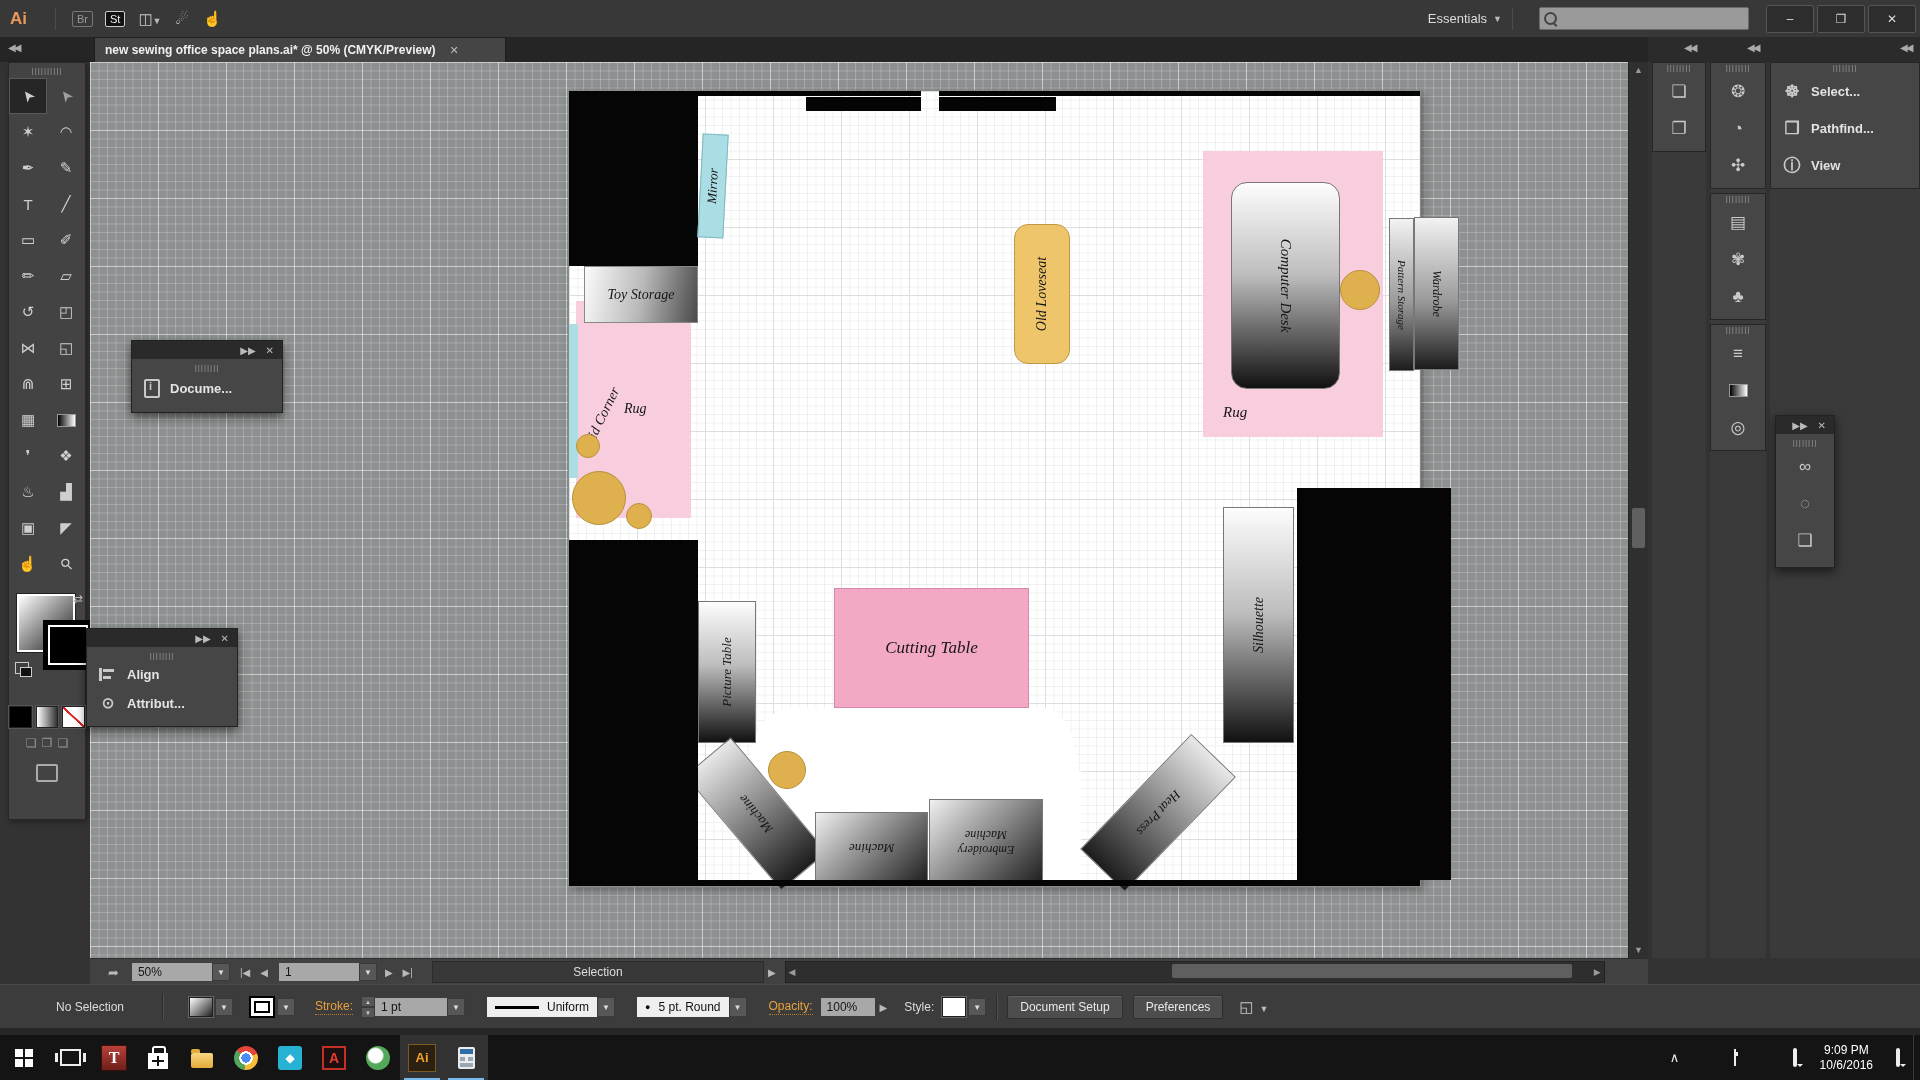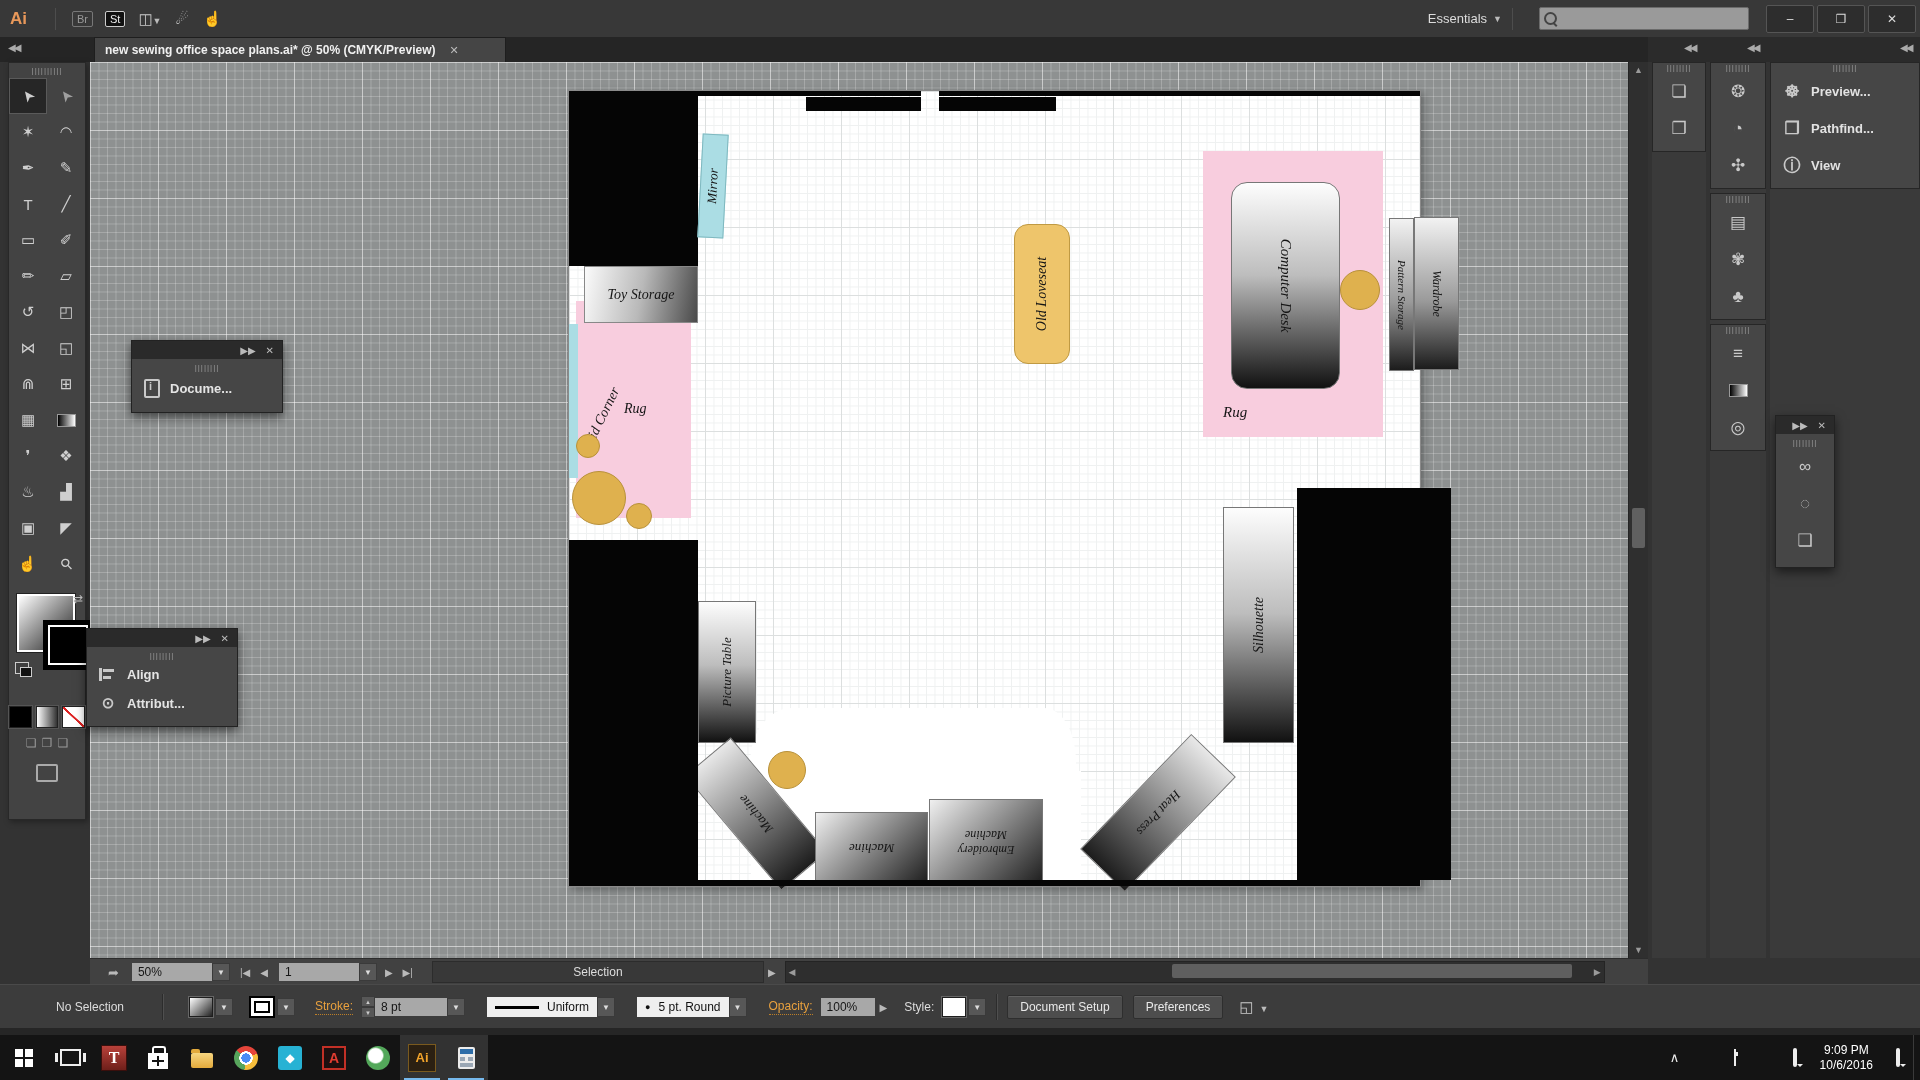--- a/index.html
+++ b/index.html
@@ -388,20 +388,23 @@
         </div>
       <div class="fitem gold" style="left:771px;top:179px;width:40px;height:40px;z-index:4;"></div>
 
       <div class="fitem vtext rotcw script gradbox-v2" style="left:820px;top:127px;width:25px;height:153px;font-size:11px;z-index:3;">
           <span>Pattern Storage</span>
         </div>
       <div class="fitem vtext rotcw script gradbox-v2" style="left:845px;top:126px;width:45px;height:153px;font-size:12px;z-index:3;">
           <span>Wardrobe</span>
         </div>
 
+      <div class="fitem script" style="left:265px;top:497px;width:195px;height:120px;background:#f3a9c5;border:1px solid #d789aa;display:flex;align-items:center;justify-content:center;font-size:17px;z-index:3;">
+          <span>Cutting Table</span>
+        </div>
 
       <div class="fitem blackbox" style="left:0;top:449px;width:129px;height:344px;z-index:4;"></div>
 
       <div class="fitem vtext rotccw script gradbox-v" style="left:129px;top:510px;width:58px;height:142px;font-size:13px;z-index:3;">
           <span>Picture Table</span>
         </div>
 
       <div class="fitem white" style="left:223px;top:617px;width:252px;height:176px;z-index:2;"></div>
       <div class="fitem white" style="left:182px;top:680px;width:330px;height:113px;z-index:2;"></div>
       <div class="fitem white" style="left:181px;top:617px;width:84px;height:110px;border-radius:50%;z-index:2;"></div>
@@ -536,21 +539,21 @@
         </div>
     </div>
   </div>
 
   <div class="icol" style="left:1770px;top:62px;width:150px;height:896px;">
     <div class="ipanel">
       <div class="grip">||||||||</div>
       <div>
           <div class="lrow">
           <span class="picon">☸</span>
-          <span>Preview...</span>
+          <span>Select...</span>
         </div>
           <div class="lrow">
           <span class="picon">❒</span>
           <span>Pathfind...</span>
         </div>
           <div class="lrow">
           <span class="picon">ⓘ</span>
           <span>View</span>
         </div>
         </div>
@@ -604,21 +607,21 @@
     <span class="csep"></span>
     <span class="chip fillg" style="margin-left:16px;"></span>
     <span class="drop" style="margin-left:2px;">▼</span>
     <span class="chip strokeb" style="margin-left:16px;"></span>
     <span class="drop" style="margin-left:2px;">▼</span>
     <span class="olink" style="margin-left:20px;">Stroke:</span>
     <span class="spin" style="margin-left:8px;">
         <span>▲</span>
         <span>▼</span>
       </span>
-    <span class="fld" style="width:72px;">8 pt</span>
+    <span class="fld" style="width:72px;">1 pt</span>
     <span class="drop">▼</span>
     <span class="wfld" style="margin-left:22px;">
       <span class="linechip"></span>
       <span>Uniform</span>
     </span>
     <span class="drop" style="height:20px;">▼</span>
     <span class="wfld" style="margin-left:22px;">
       <span style="font-size:9px;">●</span>
       <span>5 pt. Round</span>
     </span>

